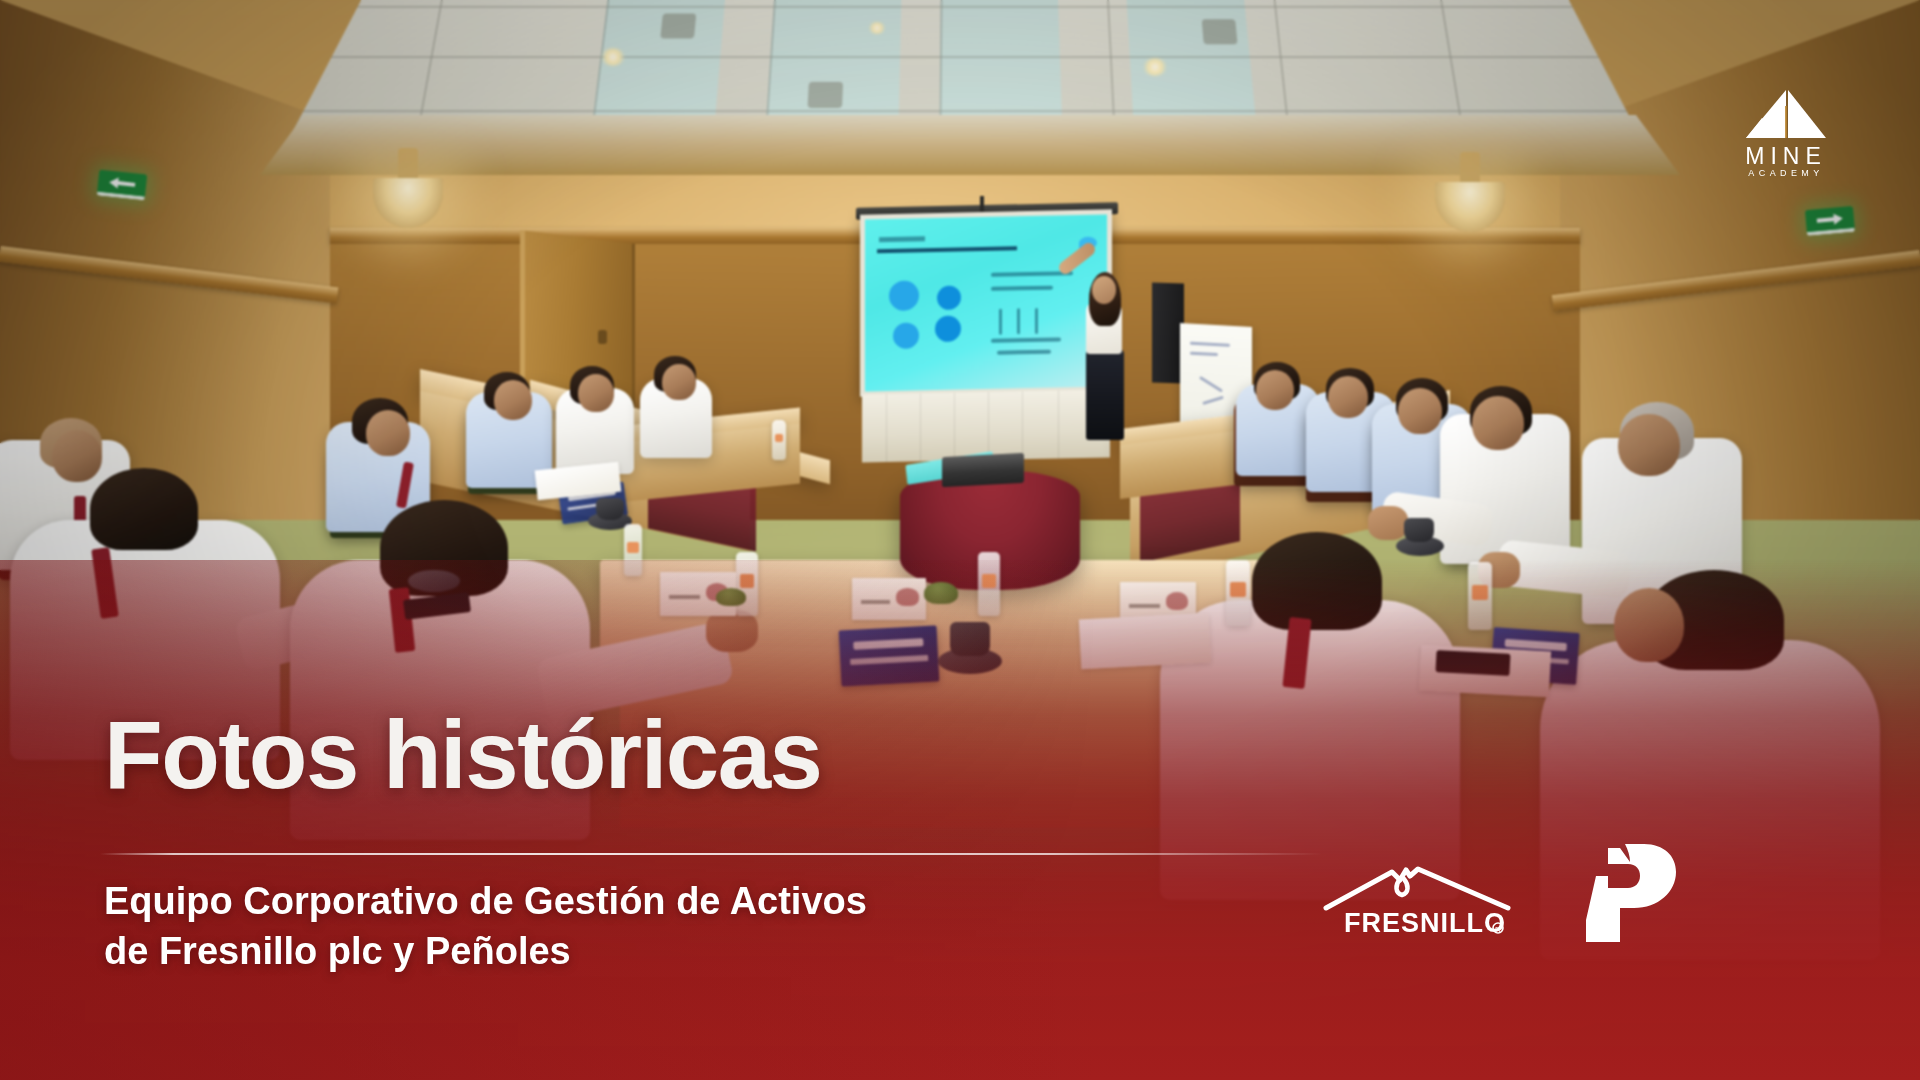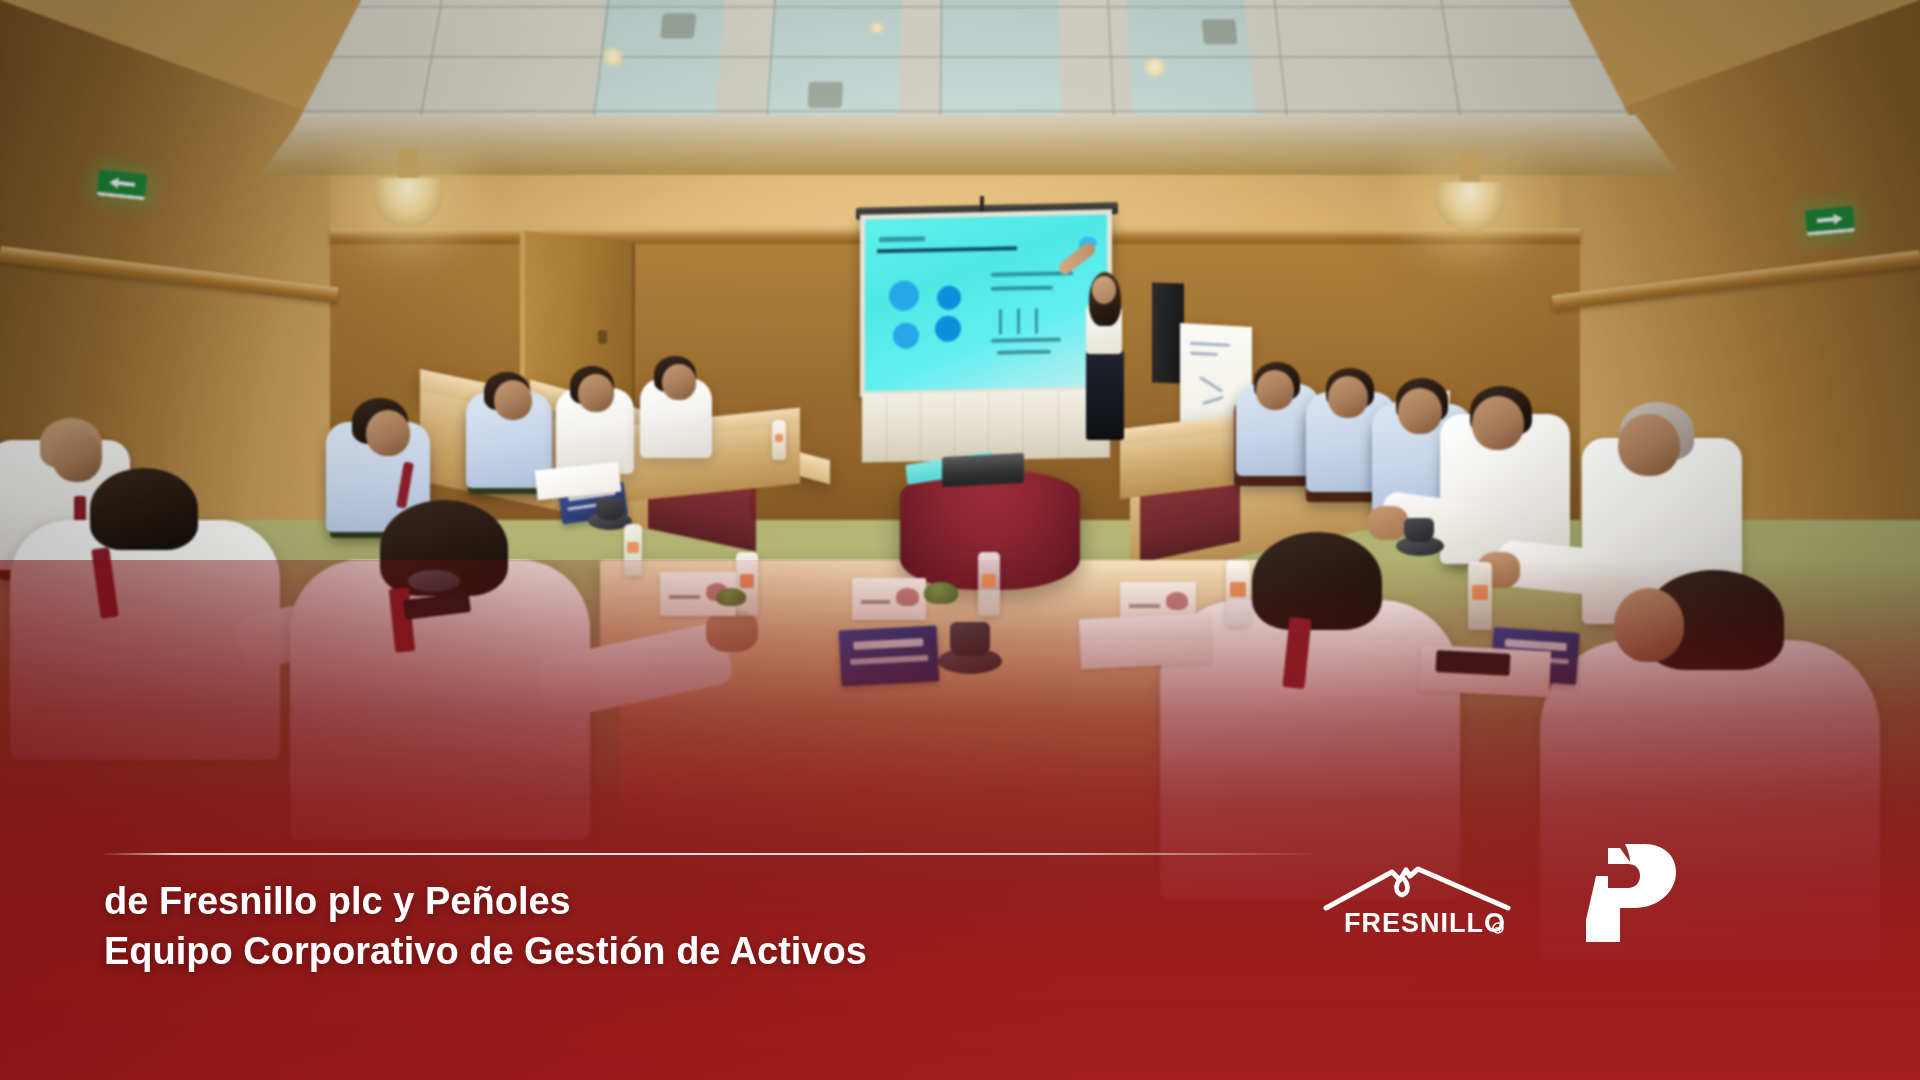--- a/index.html
+++ b/index.html
@@ -690,30 +690,41 @@
     <div class="phone" style="left:1436px;top:652px;width:74px;height:22px;transform:rotate(3deg);"></div>
     <div class="phone" style="left:404px;top:596px;width:66px;height:20px;transform:rotate(-7deg);"></div>
 
     <div class="plant" style="left:924px;top:582px;width:34px;height:22px;"></div>
     <div class="plant" style="left:716px;top:588px;width:30px;height:18px;"></div>
 
     <div class="vignette"></div>
     <div class="blur-pass"></div>
   </div>
 
+  <div class="logo-mine">
+    <svg width="128" height="56" viewBox="0 0 128 56">
+      <path d="M64 2 L64 50 L24 50 Z" fill="#ffffff"></path>
+      <path d="M66 2 L104 50 L66 50 Z" fill="#ffffff"></path>
+      <path d="M24 50 L40 30 L48 37 L58 24 L58 50 Z" fill="#ffffff"></path>
+      <rect x="63" y="18" width="2" height="32" fill="#b9832e" opacity=".85"></rect>
+    </svg>
+    <div class="mine-word">MINE</div>
+    <div class="mine-sub">ACADEMY</div>
+  </div>
 
   <div class="overlay"></div>
   <div class="overlay-left"></div>
 
+  <div class="title">Fotos históricas</div>
 
   <div class="divider"></div>
 
   <div class="subtitle">
+    <span>Equipo Corporativo de Gestión de Activos</span>
     <span>de Fresnillo plc y Peñoles</span>
-    <span>Equipo Corporativo de Gestión de Activos</span>
   </div>
 
   <div class="logo-fresnillo">
     <svg width="190" height="78" viewBox="0 0 190 78">
       <path d="M4 46 L70 10 L78 18 L84 8 L88 14 L96 7 L186 46" fill="none" stroke="#ffffff" stroke-width="5" stroke-linejoin="round" stroke-linecap="round"></path>
       <path d="M78 17 C73 23, 73 31, 80 33 C87 31, 87 23, 82 17" fill="none" stroke="#ffffff" stroke-width="4.5" stroke-linecap="round"></path>
       <g fill="#ffffff" font-family="Liberation Sans, sans-serif" font-weight="700" font-size="27" letter-spacing="1">
         <text x="22" y="70">FRESNILLO</text>
       </g>
       <circle cx="176" cy="66" r="5" fill="none" stroke="#ffffff" stroke-width="1.6"></circle>

